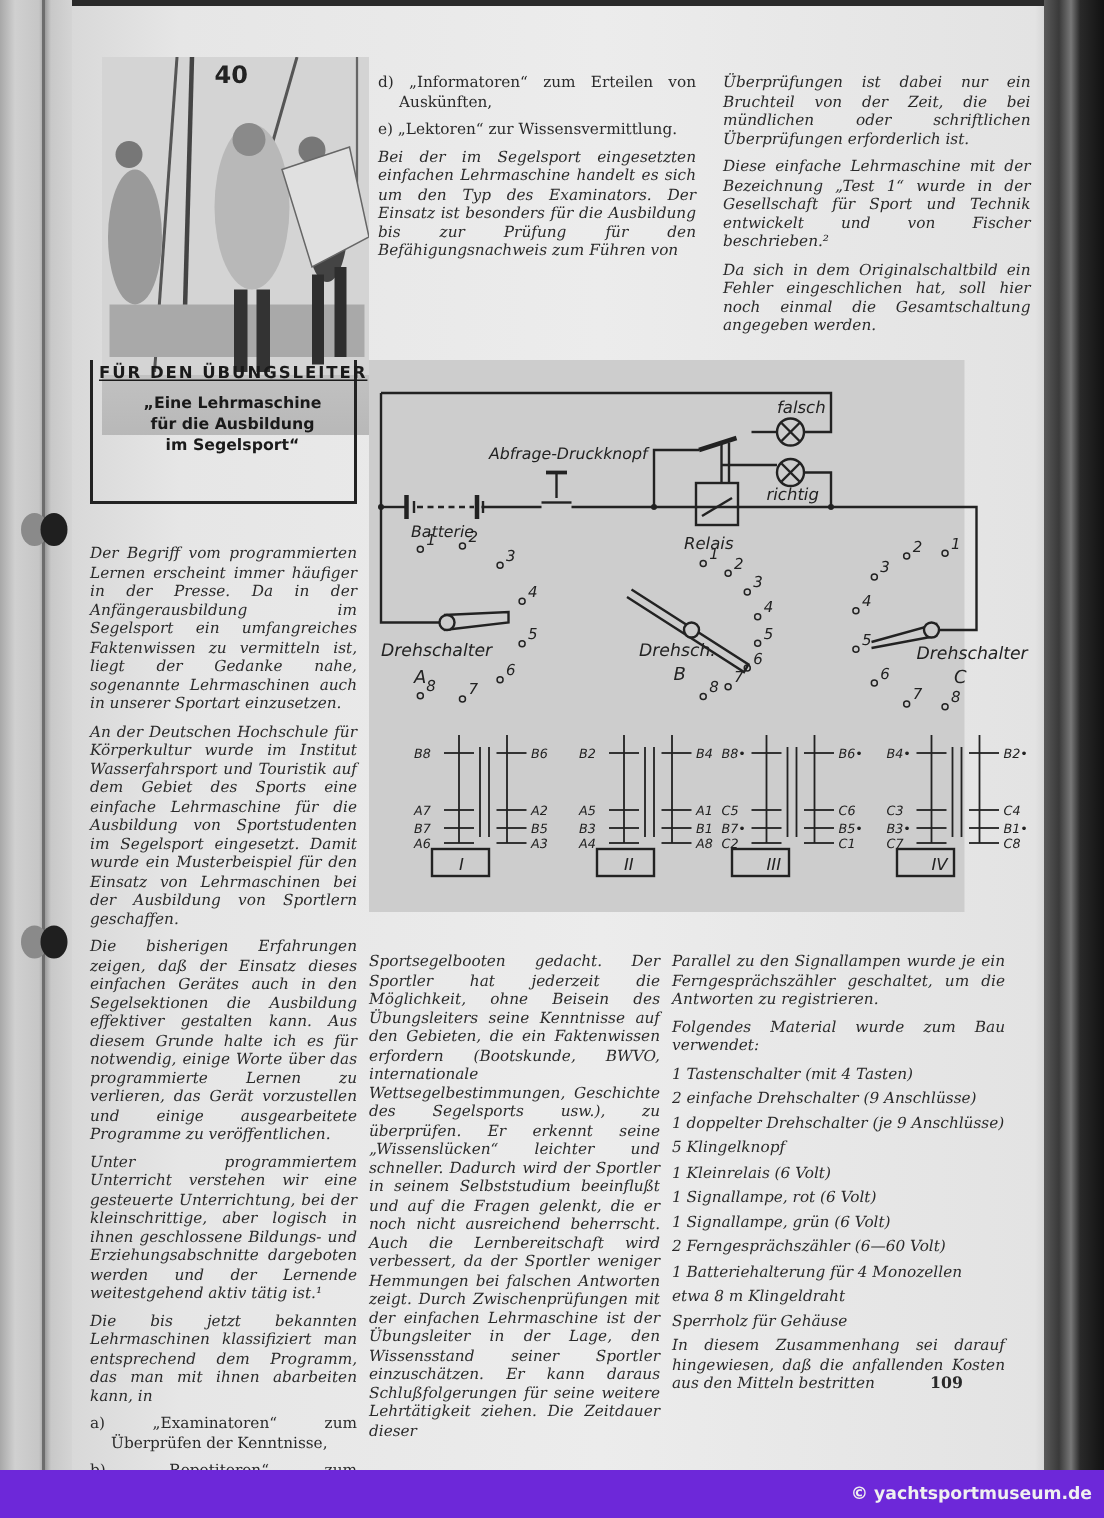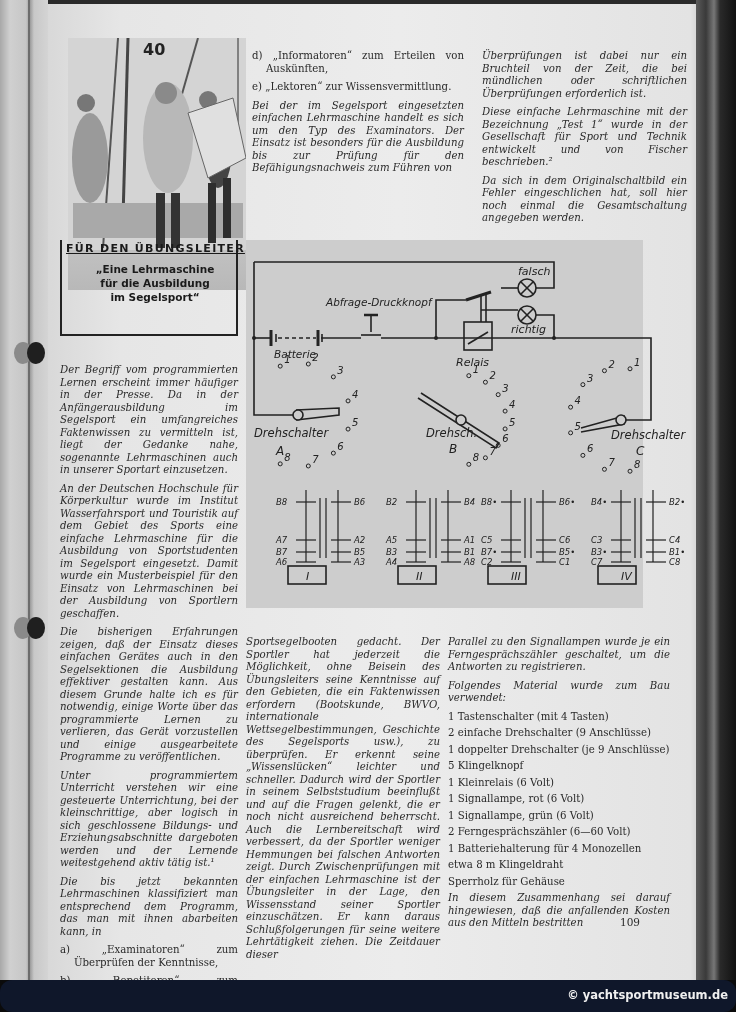--- a/index.html
+++ b/index.html
@@ -10,28 +10,28 @@
   .ring{position:absolute;width:18px;height:22px;border-radius:50%;}
   .ring.a{background:#8a8a8a;}
   .ring.b{background:#1f1f1f;}
   .rightedge{position:absolute;left:696px;top:0;width:40px;height:980px;background:linear-gradient(90deg,#5a5a5a 0,#3a3a3a 10px,#777 18px,#2a2a2a 24px,#111 40px);}
   .topshadow{position:absolute;left:0;top:0;width:736px;height:4px;background:#2a2a2a;}
   .photo{position:absolute;left:68px;top:6px;width:178px;height:252px;background:linear-gradient(180deg,#dadada 0,#cfcfcf 60%,#b8b8b8 100%);overflow:hidden;margin-top:32px;}
   .photo .n40{position:absolute;left:75px;top:2px;font:bold 16px "DejaVu Sans",sans-serif;color:#222;}
   .col{position:absolute;font-size:10.2px;line-height:12.5px;color:#2a2a2a;text-align:justify;}
   .col p{margin:0 0 6px 0;font-style:italic;}
   .col .li{padding-left:14px;text-indent:-14px;margin:0 0 6px 0;}
-  .col .mat{margin:0 0 4px 0;padding-left:10px;text-indent:-10px;}
+  .col .mat{margin:0 0 4px 0;padding-left:10px;text-indent:-10px;font-style:italic;}
   .header-box{position:absolute;left:60px;top:240px;width:174px;height:94px;border-left:2px solid #222;border-right:2px solid #222;border-bottom:2px solid #222;}
   .kicker{position:absolute;left:4px;top:2px;font:bold 11px "DejaVu Sans",sans-serif;letter-spacing:1.3px;color:#1a1a1a;white-space:nowrap;text-decoration:underline;}
   .subtitle{position:absolute;right:6px;top:22px;width:150px;text-align:center;font:bold 10.5px "DejaVu Sans",sans-serif;line-height:14px;color:#1a1a1a;}
   .diagram{position:absolute;left:246px;top:240px;width:397px;height:368px;background:#cdcdcd;}
   .diagram svg text{font-family:"DejaVu Sans",sans-serif;font-style:italic;fill:#222;}
-  .pagenum{position:absolute;left:620px;top:916px;font-size:10.5px;color:#2a2a2a;}
-  .footer{position:absolute;left:0;top:980px;width:736px;height:32px;background:#0f172a;border-radius:12px;}
+  .pagenum{position:absolute;left:620px;top:916px;font-size:10.5px;color:#2a2a2a;font-weight:bold;}
+  .footer{position:absolute;left:0;top:980px;width:736px;height:32px;background:#6d28d9;}
   .copyright{position:absolute;right:8px;top:8px;font:bold 11.5px "DejaVu Sans",sans-serif;color:#f0f0f0;}
 </style>
 </head>
 <body>
 
 <div class="page">
   <div class="topshadow"></div>
   <div class="spine">
     <div class="spine-line"></div>
   </div>
@@ -82,21 +82,21 @@
       <div>„Eine Lehrmaschine</div>
       <div>für die Ausbildung</div>
       <div>im Segelsport“</div>
     </div>
   </div>
 
   <div class="col" style="left:60px;top:364px;width:178px;">
     <p>Der Begriff vom programmierten Lernen erscheint immer häufiger in der Presse. Da in der Anfängerausbildung im Segelsport ein umfangreiches Faktenwissen zu vermitteln ist, liegt der Gedanke nahe, sogenannte Lehrmaschinen auch in unserer Sportart einzusetzen.</p>
     <p>An der Deutschen Hochschule für Körperkultur wurde im Institut Wasserfahrsport und Touristik auf dem Gebiet des Sports eine einfache Lehrmaschine für die Ausbildung von Sportstudenten im Segelsport eingesetzt. Damit wurde ein Musterbeispiel für den Einsatz von Lehrmaschinen bei der Ausbildung von Sportlern geschaffen.</p>
     <p>Die bisherigen Erfahrungen zeigen, daß der Einsatz dieses einfachen Gerätes auch in den Segelsektionen die Ausbildung effektiver gestalten kann. Aus diesem Grunde halte ich es für notwendig, einige Worte über das programmierte Lernen zu verlieren, das Gerät vorzustellen und einige ausgearbeitete Programme zu veröffentlichen.</p>
-    <p>Unter programmiertem Unterricht verstehen wir eine gesteuerte Unterrichtung, bei der kleinschrittige, aber logisch in sich geschlossene Bildungs- und Erziehungsabschnitte dargeboten werden und der Lernende weitestgehend aktiv tätig ist.¹</p>
+    <p>Unter programmiertem Unterricht verstehen wir eine gesteuerte Unterrichtung, bei der kleinschrittige, aber logisch in ihnen geschlossene Bildungs- und Erziehungsabschnitte dargeboten werden und der Lernende weitestgehend aktiv tätig ist.¹</p>
     <p>Die bis jetzt bekannten Lehrmaschinen klassifiziert man entsprechend dem Programm, das man mit ihnen abarbeiten kann, in</p>
     <div class="li">a) „Examinatoren“ zum Überprüfen der Kenntnisse,</div>
     <div class="li">b) „Repetitoren“ zum Wiederholen und Festigen des Lehrstoffes unter Eigenkontrolle,</div>
   </div>
 
   <div class="diagram">
     <svg width="440" height="368" viewBox="0 0 440 368">
       <g stroke="#222" stroke-width="1.6" fill="none">
 
         <path d="M8 22 H308 V48 H290"></path>

